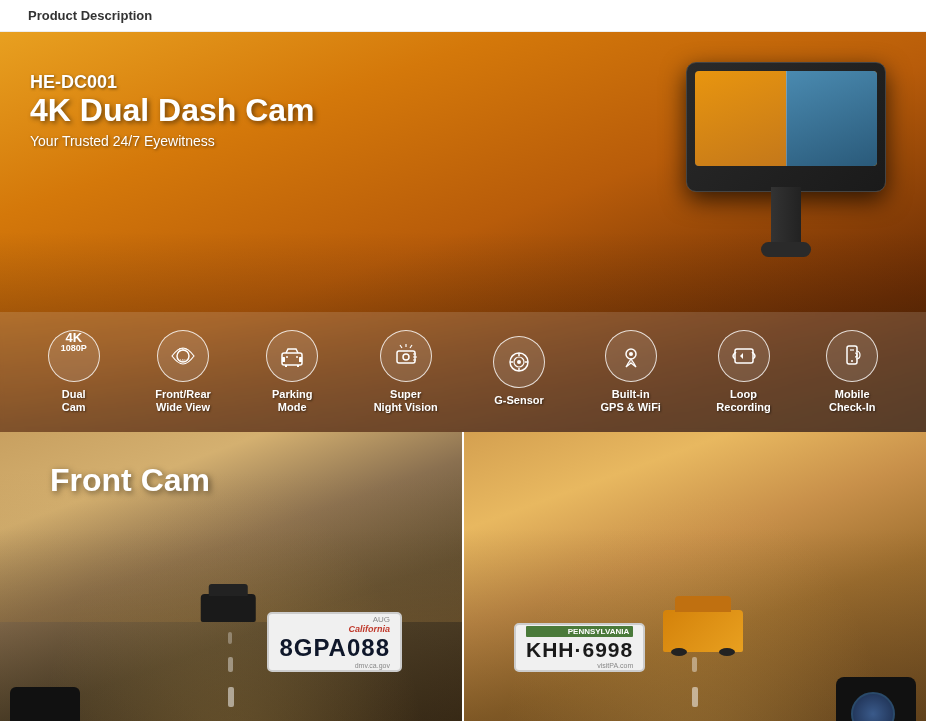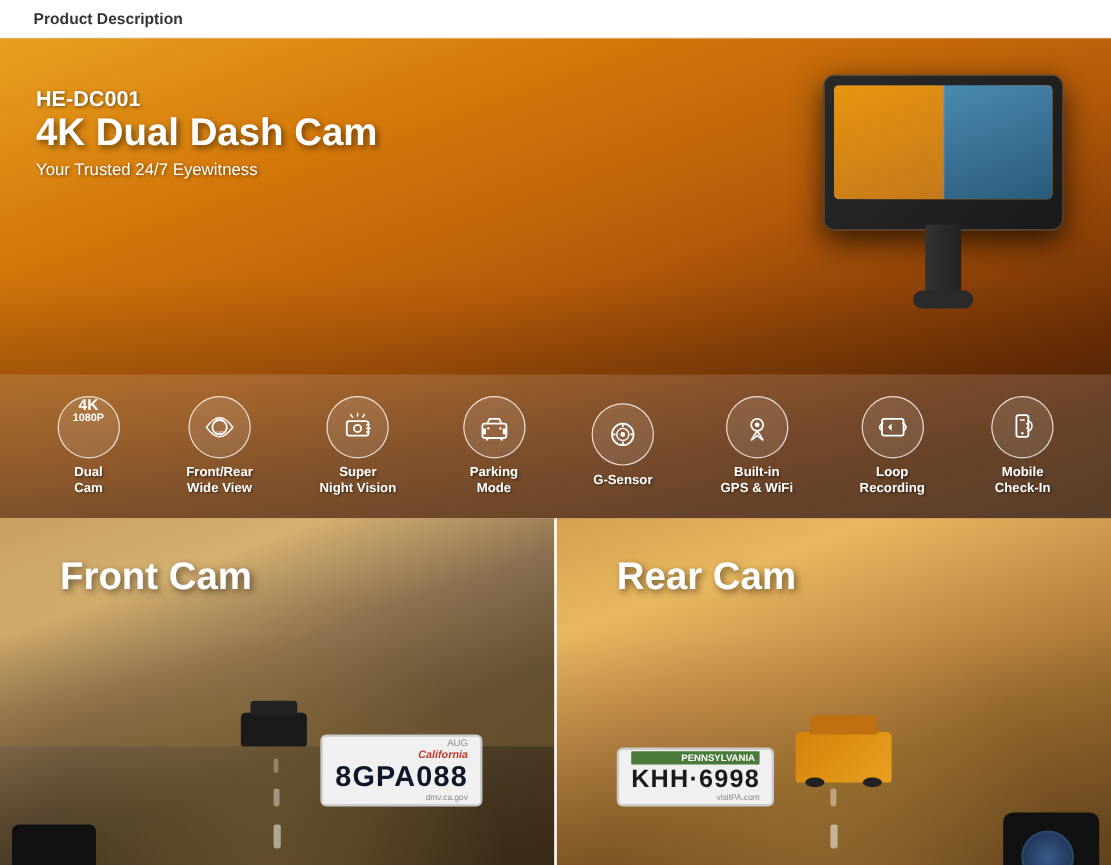--- a/index.html
+++ b/index.html
@@ -350,47 +350,47 @@
           <text x="13" y="8" text-anchor="middle" font-size="4" fill="white" stroke="none" font-weight="bold">170°</text>
           <text x="13" y="19" text-anchor="middle" font-size="3.5" fill="white" stroke="none">140°</text>
         </svg>
       </div>
       <span class="feature-label">Front/Rear<br>Wide View</span>
     </div>
 
     <div class="feature-item">
       <div class="feature-icon-circle">
         <svg viewBox="0 0 26 26">
-          <rect x="4" y="8" width="18" height="12" rx="2" stroke-width="1.5"></rect>
-          <circle cx="13" cy="14" r="3" stroke-width="1.5"></circle>
-          <path d="M20 11 L23 11 M20 14 L24 14 M20 17 L23 17" stroke-width="1.2"></path>
-          <path d="M9 5 L7 2 M13 4 L13 1 M17 5 L19 2" stroke-width="1.2"></path>
-        </svg>
-      </div>
-      <span class="feature-label">Super<br>Night Vision</span>
-    </div>
-
-    <div class="feature-item">
-      <div class="feature-icon-circle">
-        <svg viewBox="0 0 26 26">
           <rect x="3" y="10" width="20" height="12" rx="2" stroke-width="1.5"></rect>
           <path d="M7 22 L7 24 M19 22 L19 24" stroke-width="2"></path>
           <rect x="3" y="14" width="3" height="5" rx="0.5" fill="white" stroke="none"></rect>
           <rect x="20" y="14" width="3" height="5" rx="0.5" fill="white" stroke="none"></rect>
           <path d="M7 10 L9 6 L17 6 L19 10" stroke-width="1.5"></path>
           <circle cx="8" cy="14" r="1" fill="white" stroke="none"></circle>
           <circle cx="18" cy="14" r="1" fill="white" stroke="none"></circle>
         </svg>
       </div>
       <span class="feature-label">Parking<br>Mode</span>
     </div>
 
     <div class="feature-item">
       <div class="feature-icon-circle">
         <svg viewBox="0 0 26 26">
+          <rect x="4" y="8" width="18" height="12" rx="2" stroke-width="1.5"></rect>
+          <circle cx="13" cy="14" r="3" stroke-width="1.5"></circle>
+          <path d="M20 11 L23 11 M20 14 L24 14 M20 17 L23 17" stroke-width="1.2"></path>
+          <path d="M9 5 L7 2 M13 4 L13 1 M17 5 L19 2" stroke-width="1.2"></path>
+        </svg>
+      </div>
+      <span class="feature-label">Super<br>Night Vision</span>
+    </div>
+
+    <div class="feature-item">
+      <div class="feature-icon-circle">
+        <svg viewBox="0 0 26 26">
           <circle cx="13" cy="13" r="9" stroke-width="1.5"></circle>
           <circle cx="13" cy="13" r="5" stroke-width="1.2"></circle>
           <path d="M13 4 L13 7 M13 19 L13 22 M4 13 L7 13 M19 13 L22 13" stroke-width="1.5"></path>
           <circle cx="13" cy="13" r="2" fill="white" stroke="none"></circle>
         </svg>
       </div>
       <span class="feature-label">G-Sensor</span>
     </div>
 
     <div class="feature-item">
@@ -482,16 +482,15 @@
     </div>
 
     <div class="license-plate license-plate-right">
       <div style="font-size:8px;color:#555;font-weight:bold;background:#4a7a3a;color:white;padding:1px 4px;margin-bottom:1px;border-radius:1px;">PENNSYLVANIA</div>
       <div style="font-size:21px;font-weight:900;color:#1a1a1a;letter-spacing:1px;">KHH·6998</div>
       <div style="font-size:7px;color:#888;">visitPA.com</div>
     </div>
 
     <div class="dashcam-corner-right"></div>
 
-    <div class="cam-label cam-label-right">Rear Cam</div>
   </div>
 
 </div>
 
 </body></html>

